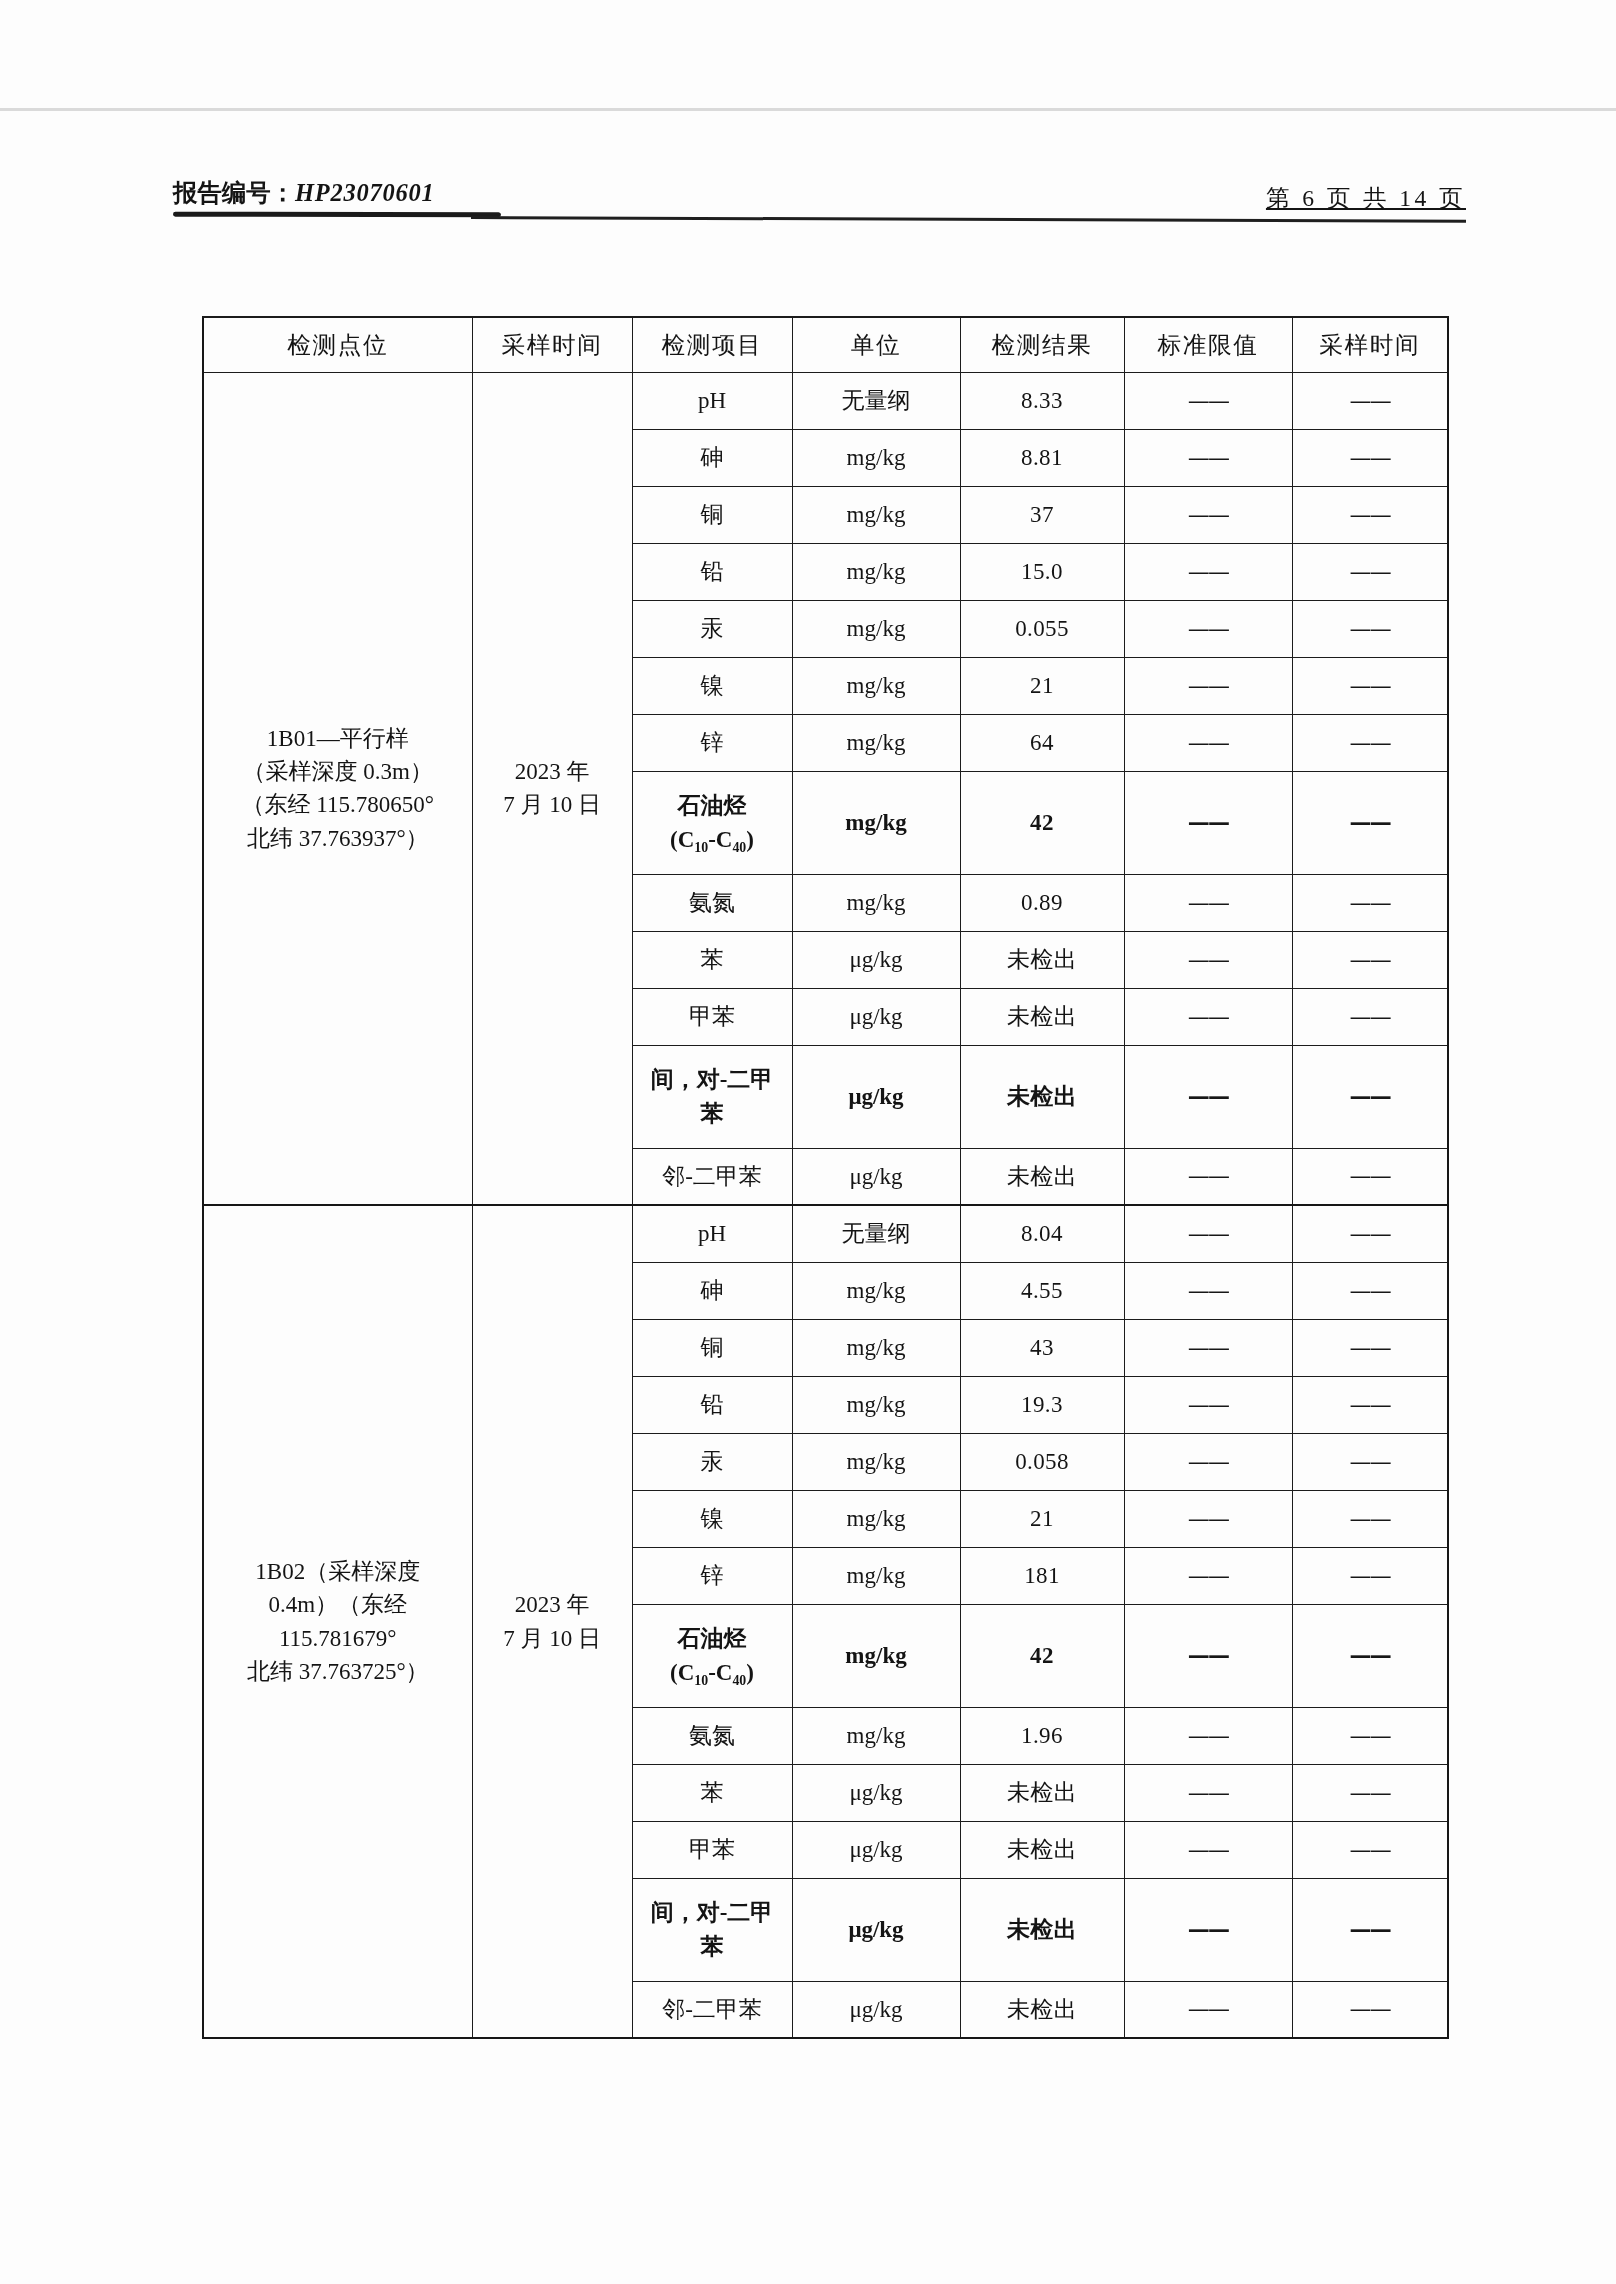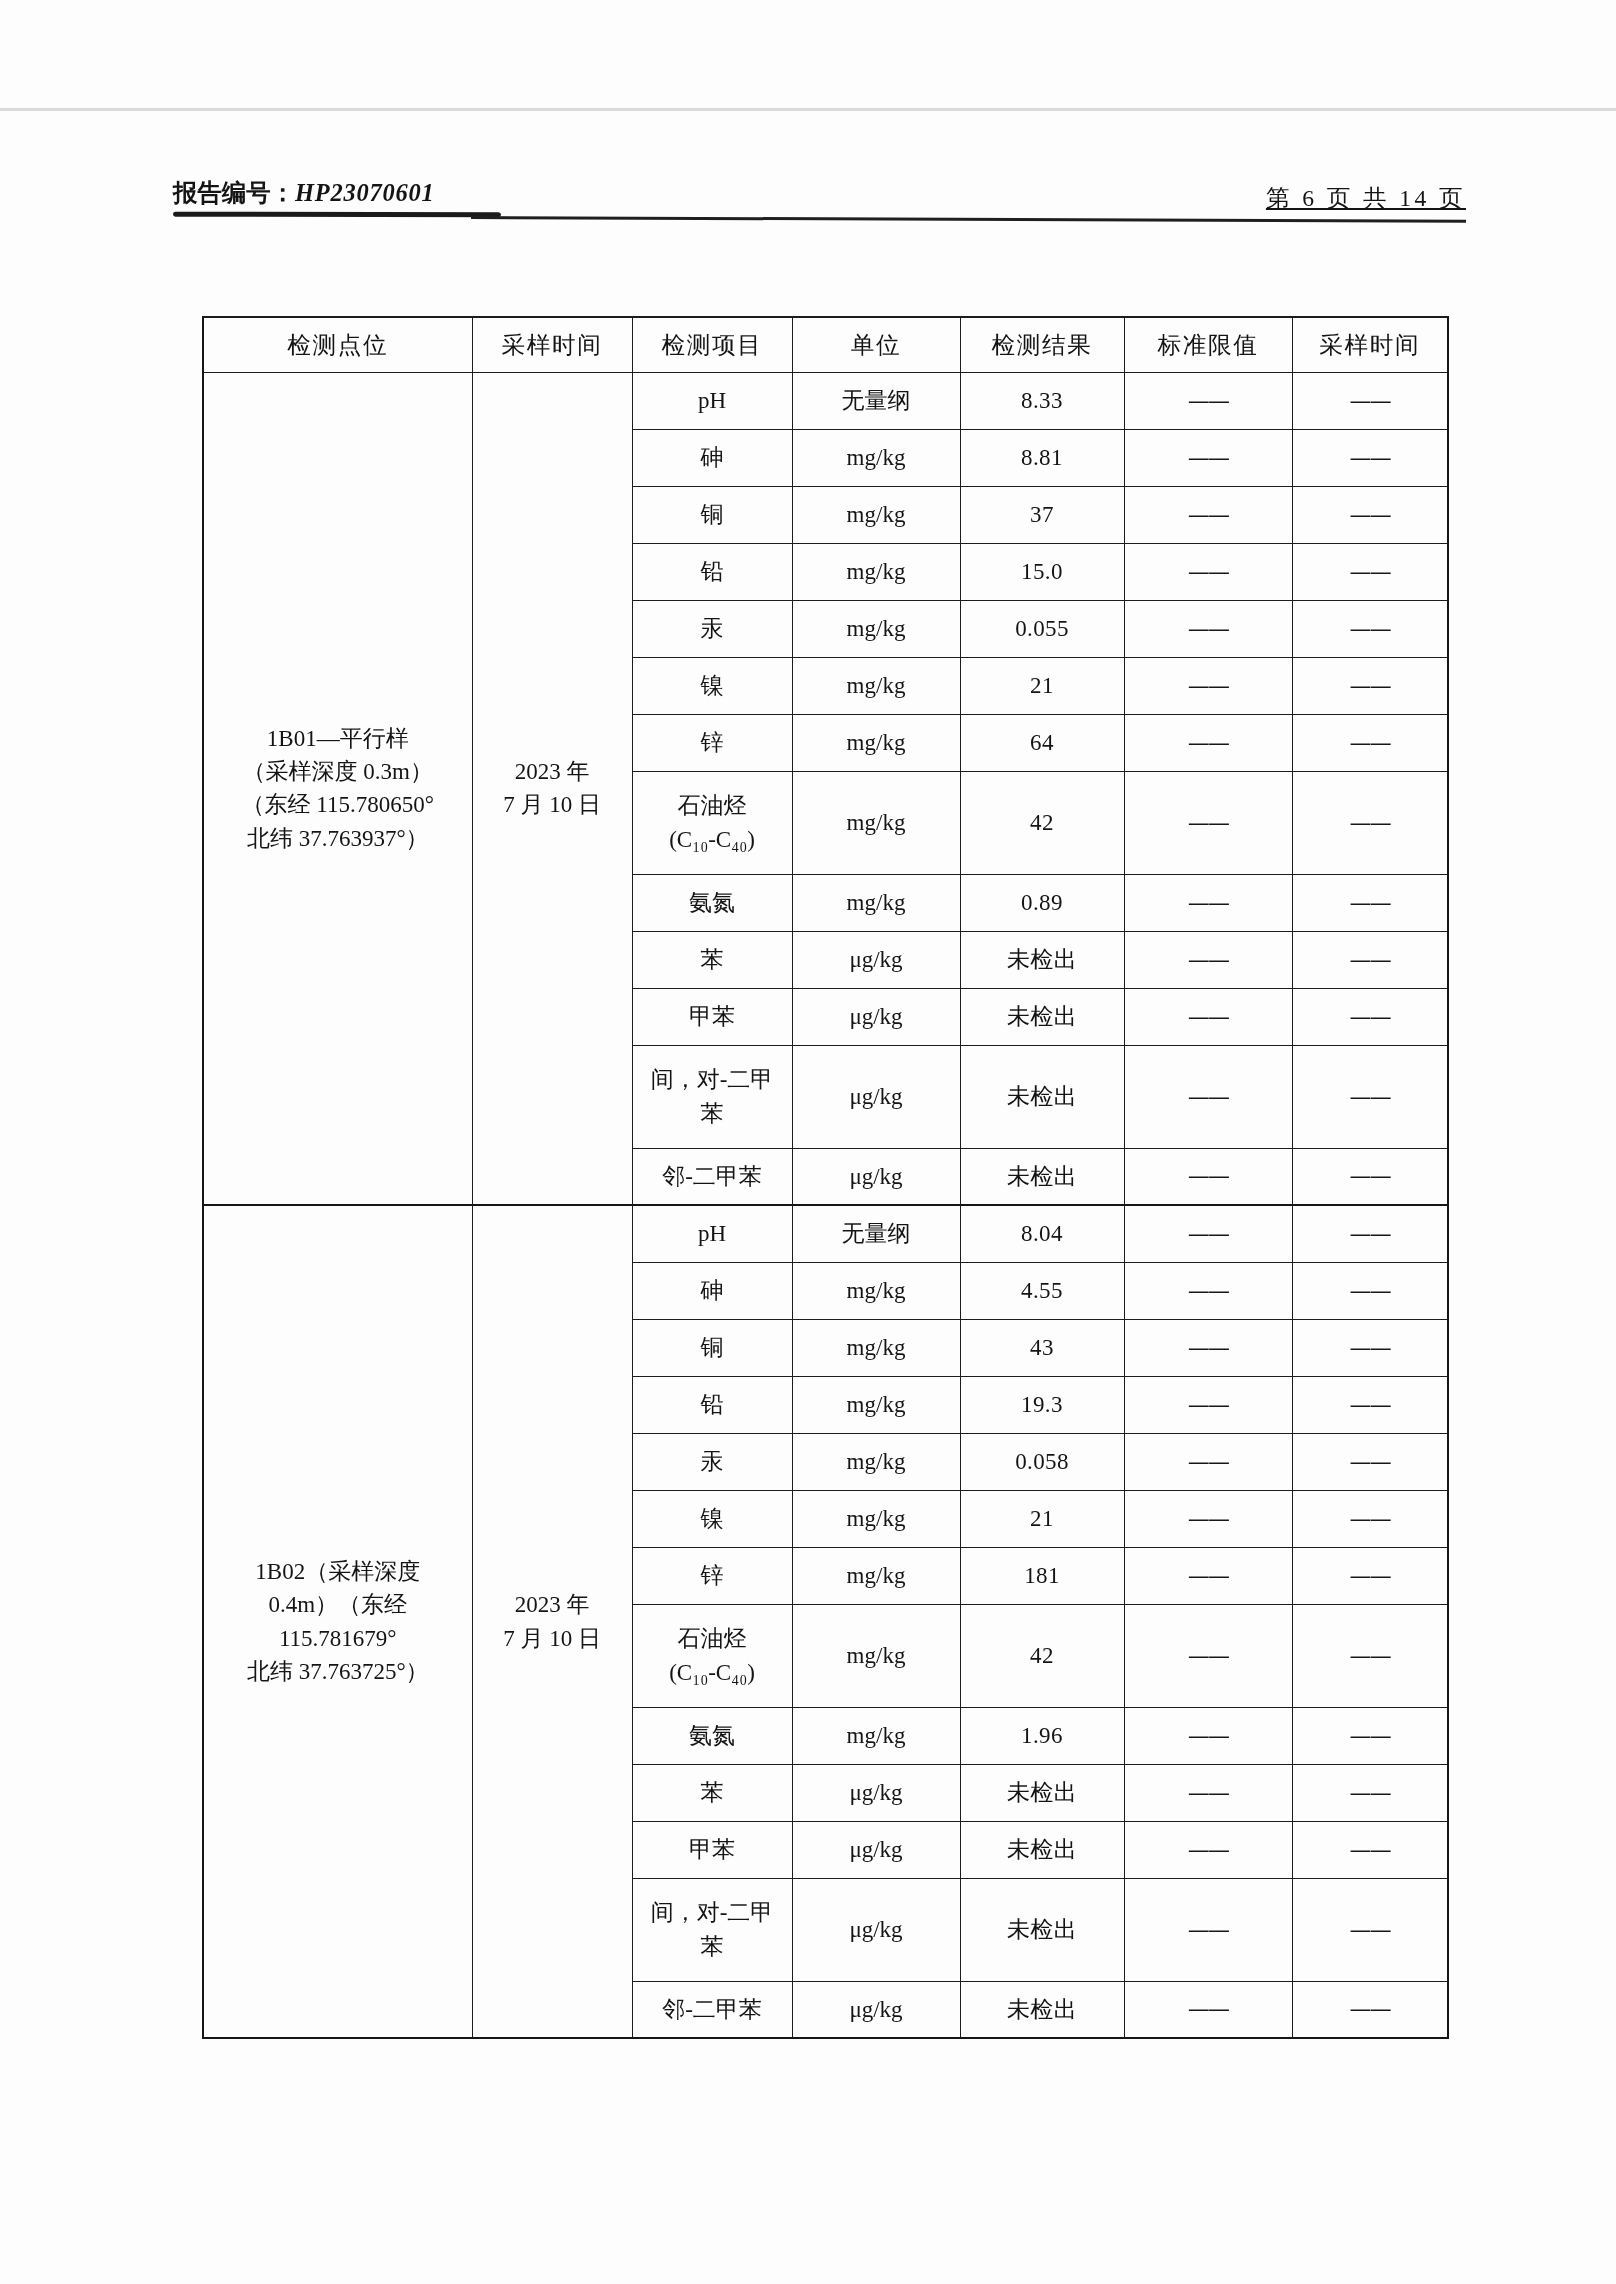--- a/index.html
+++ b/index.html
@@ -50,21 +50,21 @@
   table.results th,table.results td{
     border:1.7px solid #1c1c1c;
     text-align:center;vertical-align:middle;
     padding:1.7px 3.4px;
     white-space:pre-line;
     line-height:1.45;
   }
   table.results thead tr{height:55px;}
   table.results thead th{font-weight:normal;font-size:23.6px;letter-spacing:1.7px;border-top:2.5px solid #1c1c1c;text-align:center;}
   table.results tbody tr{height:57px;}
-  table.results tbody tr.tall{height:103px;}
+  table.results tbody tr.tall{height:103px;font-weight:bold;}
   td.loc,td.time{line-height:2.15;font-size:23px;margin-left:24px;}
   td.item{line-height:1.5;}
   td.result{letter-spacing:0.4px;}
   td.dash{
     font-family:"DejaVu Sans",sans-serif;
     letter-spacing:-1.7px;color:#171717;font-size:22px;
   }
   tr.group-start td{border-top:2.5px solid #161616;}
   table.results{border:2.5px solid #161616;}
 </style>

